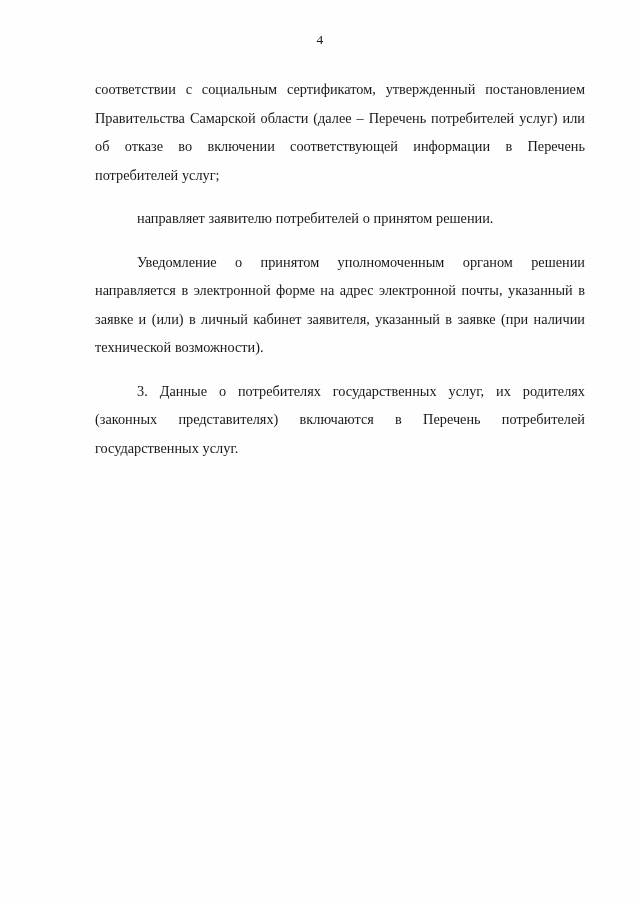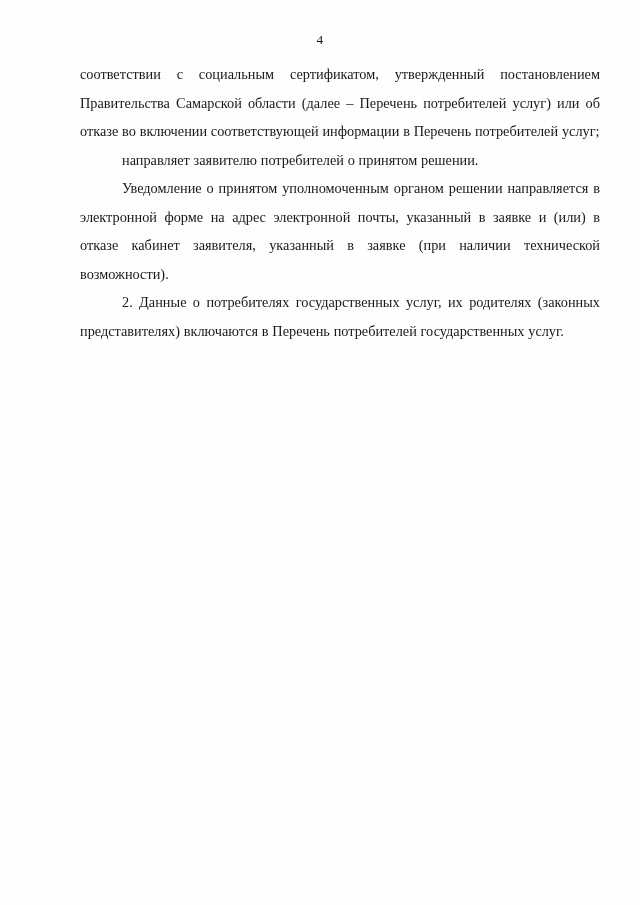--- a/index.html
+++ b/index.html
@@ -32,21 +32,21 @@
     color: #1a1a1a;
     letter-spacing: 0.2px;
   }
   .body-text {
     position: absolute;
     top: 60px;
     left: 80px;
     width: 520px;
   }
   p {
-    margin: 0;
+    margin: 15px;
     font-size: 14.3px;
     line-height: 28.5px;
     text-align: justify;
     text-justify: inter-word;
     color: #17181a;
     text-indent: 0;
     word-spacing: 0.2px;
   }
   p.indent {
     text-indent: 42px;
@@ -58,17 +58,17 @@
 </head>
 <body>
 
 <div class="page">
 
   <div class="page-number">4</div>
 
   <div class="body-text">
     <p class="continued">соответствии с социальным сертификатом, утвержденный постановлением Правительства Самарской области (далее – Перечень потребителей услуг) или об отказе во включении соответствующей информации в Перечень потребителей услуг;</p>
     <p class="indent">направляет заявителю потребителей о принятом решении.</p>
-    <p class="indent">Уведомление о принятом уполномоченным органом решении направляется в электронной форме на адрес электронной почты, указанный в заявке и (или) в отказе кабинет заявителя, указанный в заявке (при наличии технической возможности).</p>
-    <p class="indent">2. Данные о потребителях государственных услуг, их родителях (законных представителях) включаются в Перечень потребителей государственных услуг.</p>
+    <p class="indent">Уведомление о принятом уполномоченным органом решении направляется в электронной форме на адрес электронной почты, указанный в заявке и (или) в личный кабинет заявителя, указанный в заявке (при наличии технической возможности).</p>
+    <p class="indent">3. Данные о потребителях государственных услуг, их родителях (законных представителях) включаются в Перечень потребителей государственных услуг.</p>
   </div>
 
 </div>
 
 </body></html>

